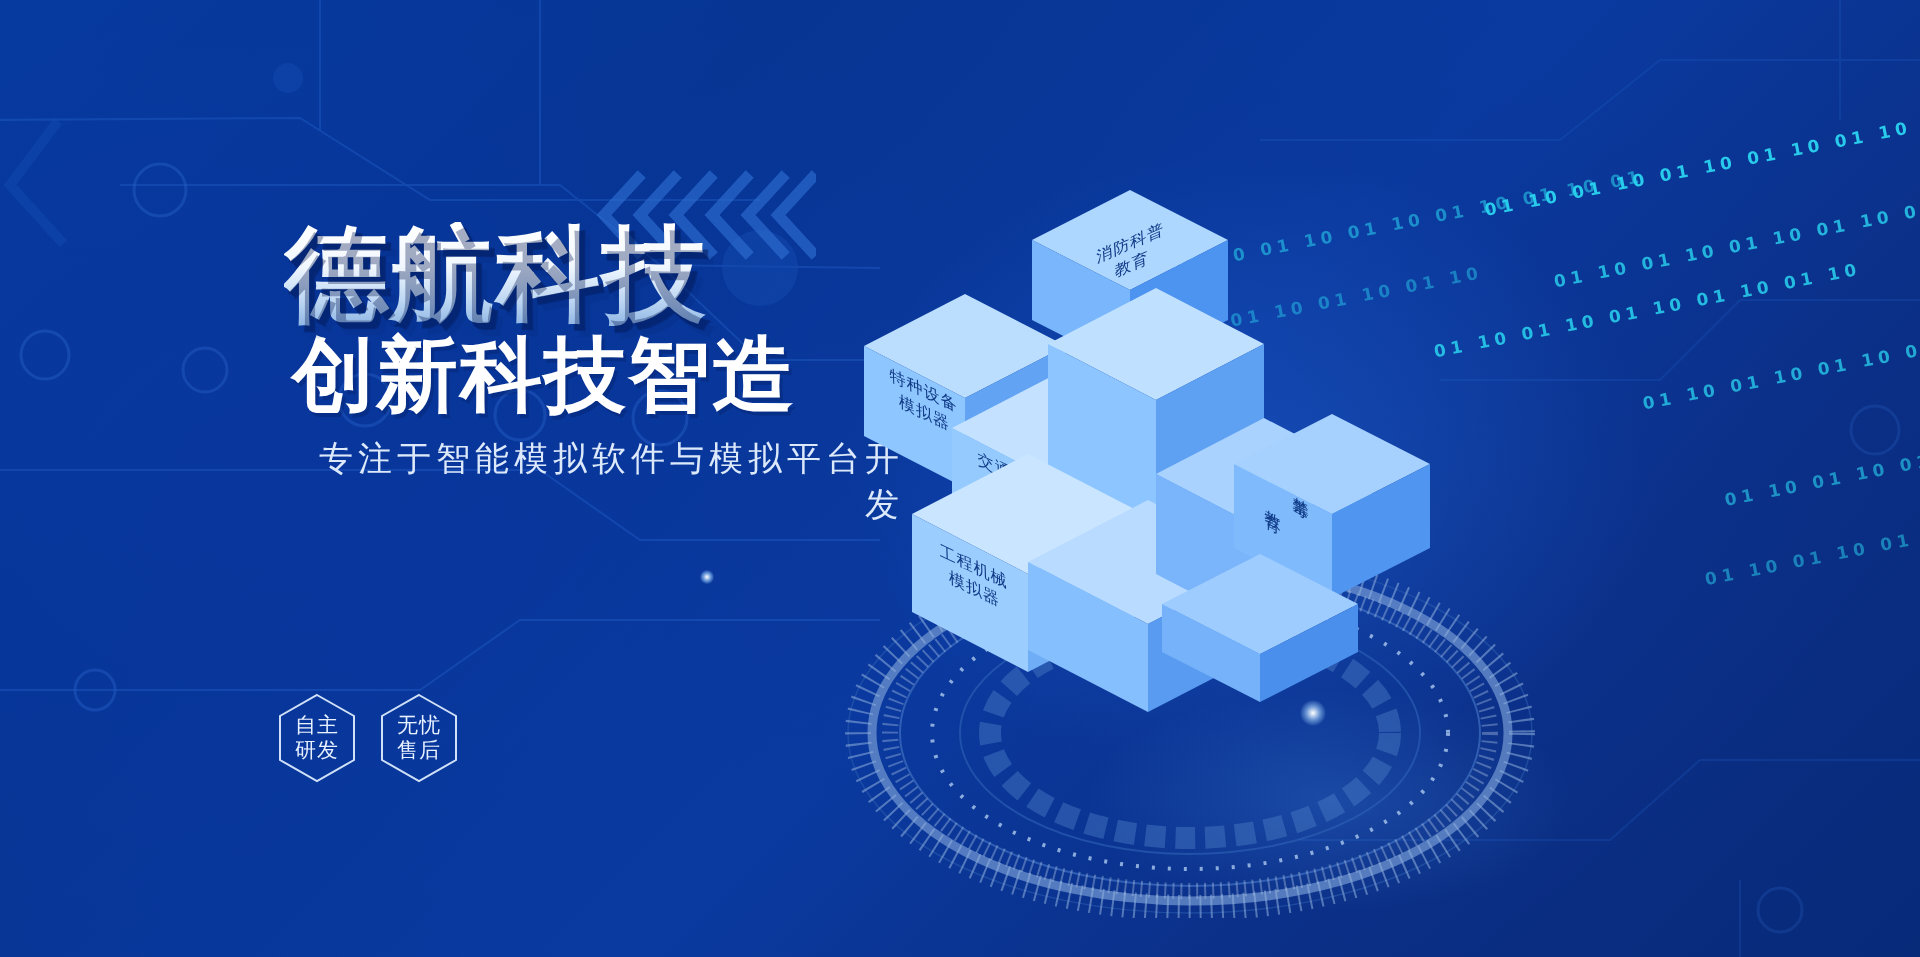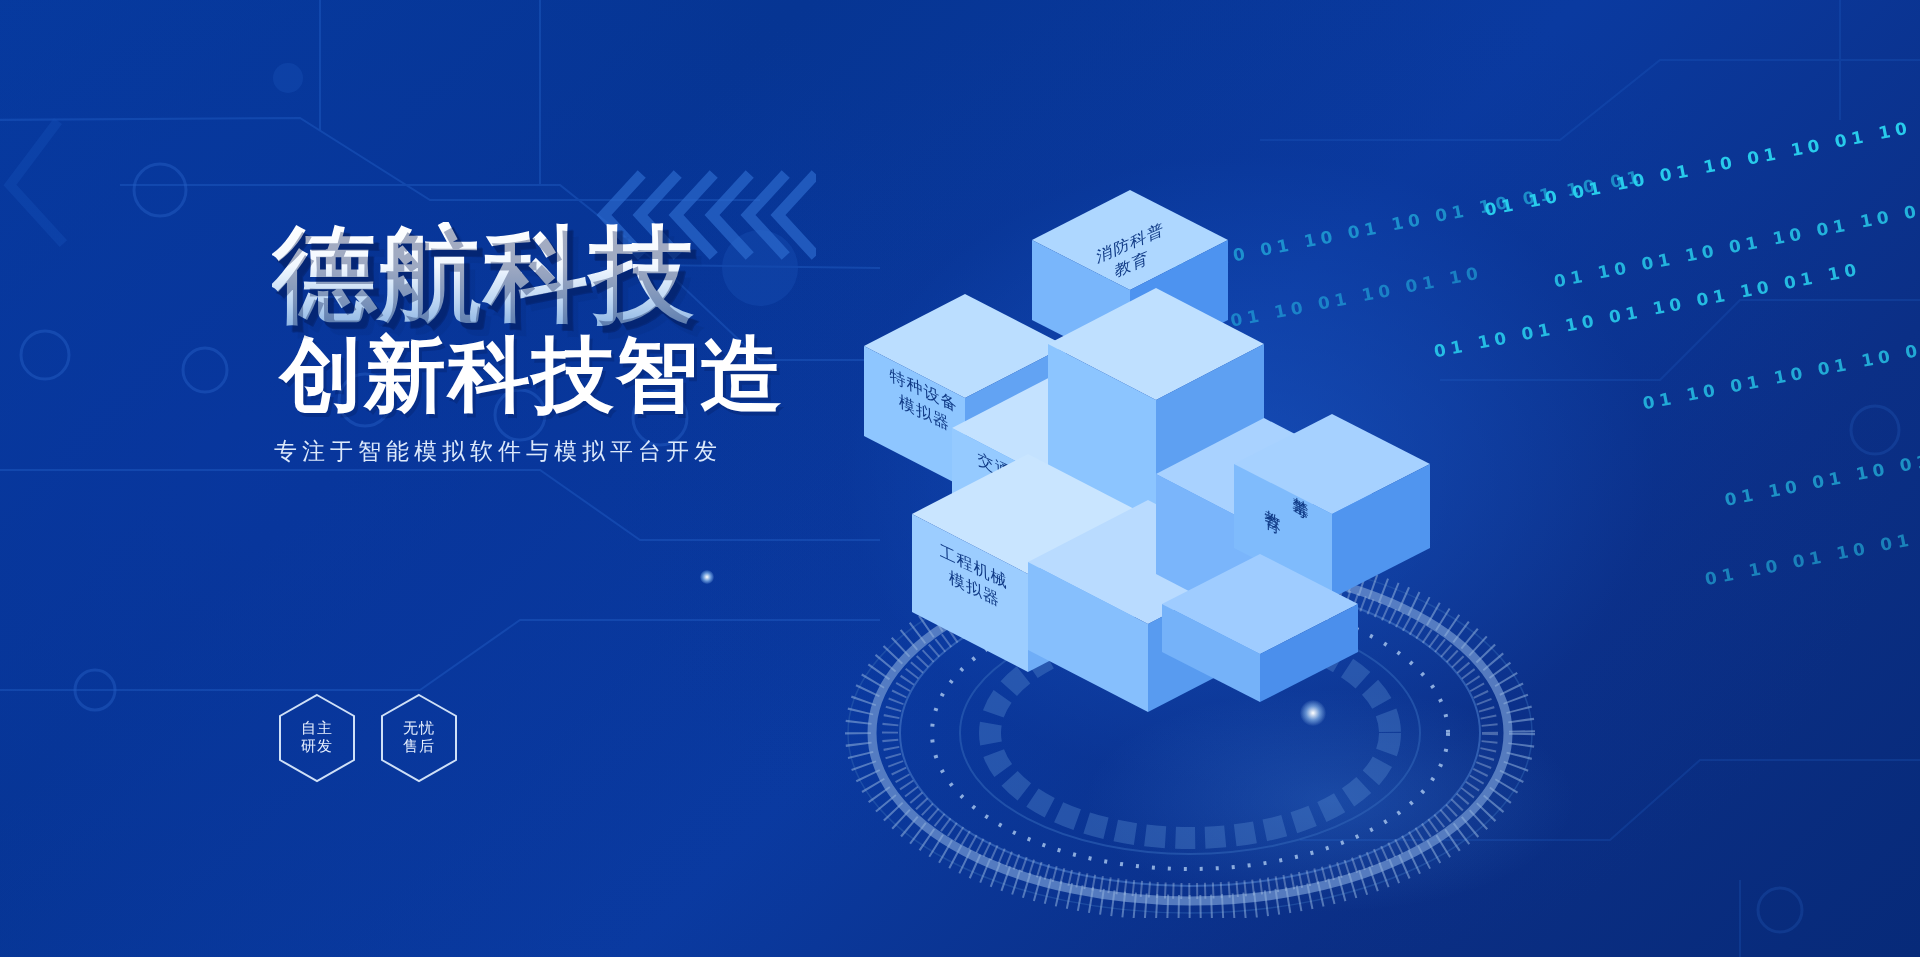--- a/index.html
+++ b/index.html
@@ -20,37 +20,37 @@
   .bin-row{position:absolute;white-space:nowrap;font-family:"DejaVu Sans","Liberation Sans",sans-serif;
     font-weight:700;letter-spacing:5px;color:#2ad4f0;font-size:17px;}
   #glow-bottom{left:980px;top:640px;width:700px;height:320px;
     background:radial-gradient(ellipse 50% 50% at 50% 50%, rgba(80,160,255,.22) 0%, rgba(80,160,255,0) 70%);}
   #spark1{left:700px;top:570px;width:14px;height:14px;border-radius:50%;
     background:radial-gradient(circle,#ffffff 0%,rgba(160,210,255,.6) 40%,rgba(160,210,255,0) 75%);}
   #spark2{left:1300px;top:700px;width:26px;height:26px;border-radius:50%;
     background:radial-gradient(circle,#ffffff 0%,rgba(170,215,255,.55) 38%,rgba(170,215,255,0) 72%);}
 
   
-  #text-block{position:absolute;left:272px;top:222px;width:620px;}
+  #text-block{position:absolute;left:284px;top:222px;width:620px;}
   #brand-title{font-size:104px;line-height:1.0;font-weight:900;letter-spacing:2px;
     background:linear-gradient(180deg,#ffffff 0%,#f2f8ff 42%,#b9d4f2 78%,#8fb6e4 100%);
     -webkit-background-clip:text;background-clip:text;color:transparent;
     text-shadow:6px 7px 0 rgba(3,24,80,.35);
     filter:drop-shadow(5px 6px 0 rgba(4,30,95,.30));
     margin:0 0 8px 0;}
   #headline{font-size:82px;line-height:1.0;font-weight:900;color:#ffffff;letter-spacing:2px;
     margin:0 0 20px 8px;text-shadow:3px 4px 0 rgba(4,26,85,.28);}
-  #sub-line{font-size:23px;color:#dce9fb;letter-spacing:5px;font-weight:400;margin:7px 0 14px 2px;}
+  #sub-line{font-size:34px;color:#dce9fb;letter-spacing:5px;font-weight:400;margin:7px 0 14px 2px;text-align:right;}
   #slogan{font-size:45px;font-weight:900;color:#ffffff;letter-spacing:3px;margin:0 0 34px 0;}
 
   
   #badges{position:absolute;left:276px;top:692px;display:flex;gap:20px;}
   .badge{position:relative;width:82px;height:92px;display:flex;align-items:center;justify-content:center;}
   .badge svg{position:absolute;inset:0;width:100%;height:100%;}
-  .badge .btxt{position:relative;width:52px;text-align:center;color:#e8f1ff;font-size:15px;
+  .badge .btxt{position:relative;width:52px;text-align:center;color:#e8f1ff;font-size:21px;
     line-height:1.18;letter-spacing:1px;font-weight:400;}
 
   
   #scene{position:absolute;left:830px;top:180px;width:800px;height:640px;}
   #platform{position:absolute;left:10px;top:368px;width:700px;height:370px;}
   .cube{position:absolute;}
   .cube svg{display:block;overflow:visible;}
   .cube-label{position:absolute;color:#103a86;font-size:16px;line-height:1.35;text-align:center;
     letter-spacing:1px;font-weight:400;white-space:pre;}
   .cube-label.vert{writing-mode:vertical-rl;text-orientation:upright;letter-spacing:2px;}

